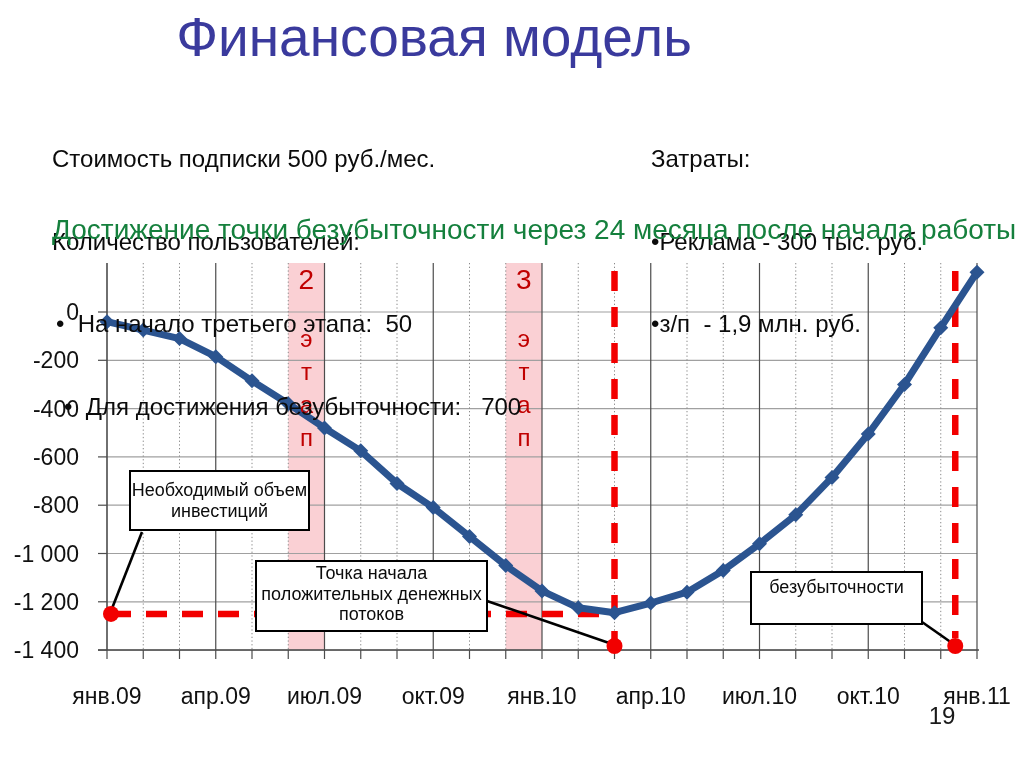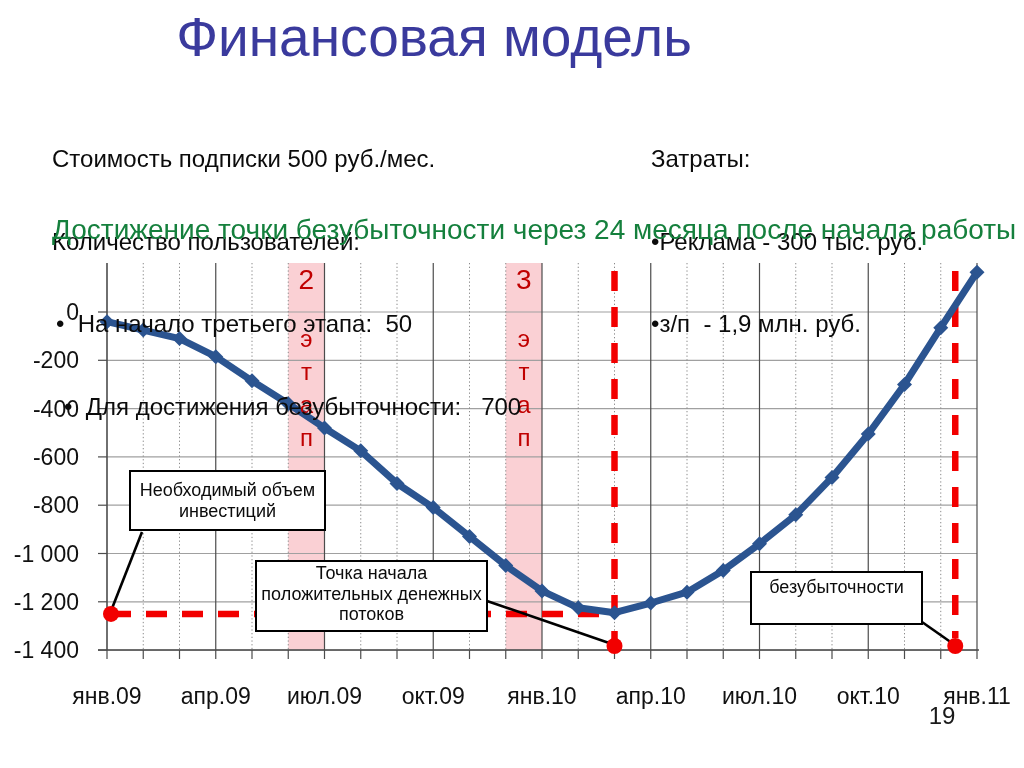--- a/index.html
+++ b/index.html
@@ -10,21 +10,21 @@
   .info{position:absolute;font-size:24px;line-height:27.5px;white-space:pre;color:#0b0b0b;}
   .info-left{left:52px;top:90px;}
   .info-right{left:619px;top:90px;margin-left:32px;}
   .subtitle{position:absolute;left:52px;top:214px;font-size:28px;color:#15803d;white-space:pre;}
   .page-num{position:absolute;left:912px;top:702px;width:60px;text-align:center;
             font-size:24px;color:#1a1a1a;}
   #chart-svg{position:absolute;left:0;top:0;z-index:1;}
   .txt{z-index:2;}
   .callout{position:absolute;z-index:3;background:#ffffff;border:2.5px solid #000;
            box-sizing:border-box;text-align:center;font-size:18px;line-height:20.5px;color:#0b0b0b;}
-  .co-investment{left:129px;top:470px;width:197px;height:61px;padding-top:8px;}
+  .co-investment{left:129px;top:470px;width:181px;height:61px;padding-top:8px;}
   .co-positive{left:255px;top:560px;width:233px;height:72px;padding-top:1px;}
   .co-breakeven{left:750px;top:571px;width:173px;height:54px;padding-top:4px;}
 </style>
 </head>
 <body>
 
 <div class="slide">
 
   <svg id="chart-svg" width="1024" height="768" viewBox="0 0 1024 768">
       <rect x="288.25" y="263" width="36.25" height="387" fill="#F5A9B0" opacity="0.55"></rect>

